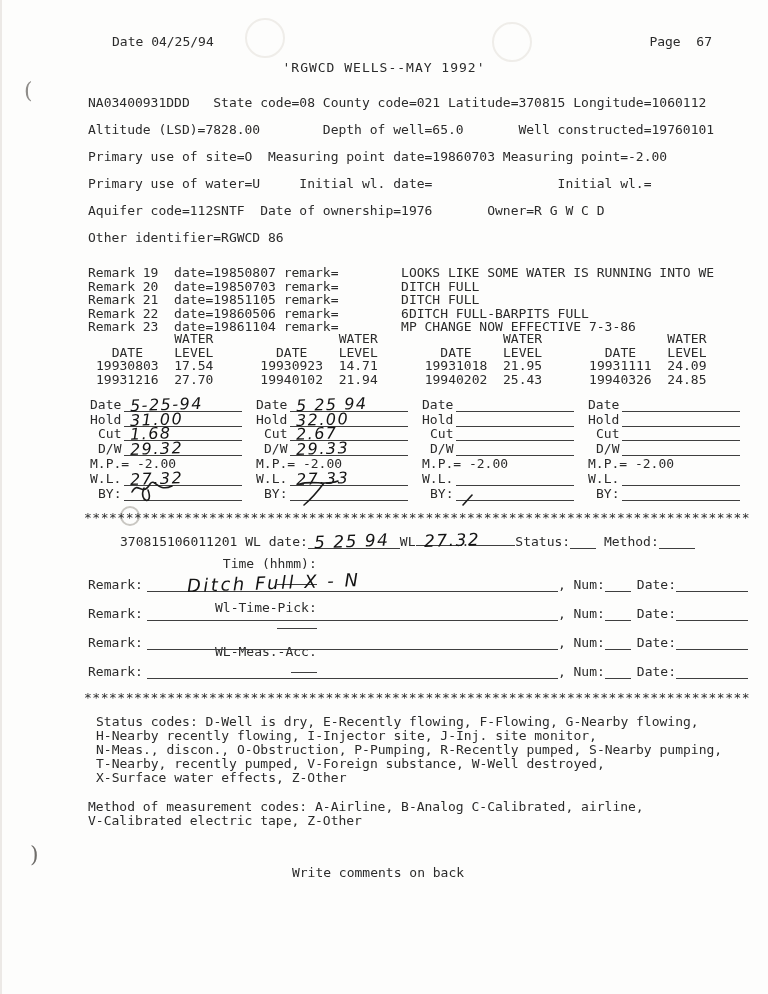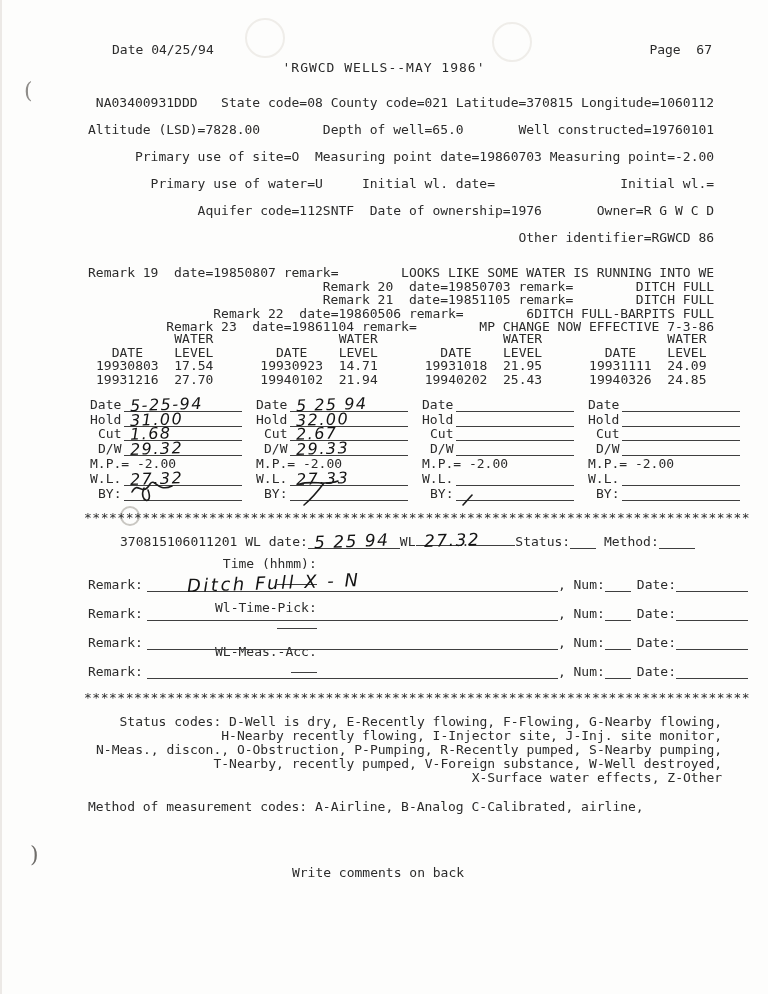--- a/index.html
+++ b/index.html
@@ -1,23 +1,23 @@
 <!DOCTYPE html>
 <html><head>
 <meta charset="utf-8">
 <style>
   html,body{margin:0;padding:0;background:#ffffff;}
   .page{position:relative;width:768px;height:994px;background:#fdfdfc;overflow:hidden;
         font-family:"DejaVu Sans Mono","Liberation Mono",monospace;font-size:13px;color:#2b2b2b;}
   .abs{position:absolute;}
-  .pre{white-space:pre;text-align:right;}
+  .pre{white-space:pre;}
   .edge-shade{position:absolute;left:0;top:0;bottom:0;width:2px;background:#ece9e6;}
   .hole{position:absolute;border:2px solid #efede9;border-radius:50%;}
   .stray{position:absolute;color:#8f8d8a;font-family:"DejaVu Serif",serif;font-size:22px;}
-  .hdr{top:42px;left:112px;right:56px;display:flex;justify-content:space-between;}
+  .hdr{top:34px;left:112px;right:56px;display:flex;justify-content:space-between;}
   .title{top:60px;left:0;width:768px;text-align:center;letter-spacing:1px;}
   #site-info{top:89px;left:88px;line-height:27px;}
   #remark-log{top:251px;left:88px;line-height:13.6px;margin-top:15px;}
   #water-table{top:332px;left:96px;line-height:13.6px;}
   #cards{top:397px;left:90px;display:flex;gap:14px;justify-content:space-between;}
   .card{width:152px;}
   .card-row{display:flex;align-items:flex-end;height:14.8px;position:relative;}
   .card-row .lbl{white-space:pre;}
   .card-row.ind .lbl{padding-left:8px;}
   .ul{display:inline-block;border-bottom:1px solid #3f3f3f;height:13px;position:relative;vertical-align:baseline;}
@@ -53,21 +53,21 @@
   <div class="hole" style="left:492px;top:22px;width:36px;height:36px;"></div>
   <div class="hole" style="left:120px;top:506px;width:16px;height:16px;border-color:#c9c7c2;"></div>
   <div class="stray" style="left:24px;top:78px;">(</div>
   <div class="stray" style="left:30px;top:842px;color:#6f6d6a;">)</div>
 
   <div class="abs hdr">
     <span>Date 04/25/94</span>
     <span class="pre">Page  67</span>
   </div>
 
-  <div class="abs title">'RGWCD WELLS--MAY 1986'</div>
+  <div class="abs title">'RGWCD WELLS--MAY 1992'</div>
 
   <div class="abs pre" id="site-info"><div>NA03400931DDD   State code=08 County code=021 Latitude=370815 Longitude=1060112</div><div>Altitude (LSD)=7828.00        Depth of well=65.0       Well constructed=19760101</div><div>Primary use of site=O  Measuring point date=19860703 Measuring point=-2.00</div><div>Primary use of water=U     Initial wl. date=                Initial wl.=</div><div>Aquifer code=112SNTF  Date of ownership=1976       Owner=R G W C D</div><div>Other identifier=RGWCD 86</div></div>
 
   <div class="abs pre" id="remark-log"><div>Remark 19  date=19850807 remark=        LOOKS LIKE SOME WATER IS RUNNING INTO WE</div><div>Remark 20  date=19850703 remark=        DITCH FULL</div><div>Remark 21  date=19851105 remark=        DITCH FULL</div><div>Remark 22  date=19860506 remark=        6DITCH FULL-BARPITS FULL</div><div>Remark 23  date=19861104 remark=        MP CHANGE NOW EFFECTIVE 7-3-86</div></div>
 
   <div class="abs pre" id="water-table"><div>          WATER                WATER                WATER                WATER      </div><div>  DATE    LEVEL        DATE    LEVEL        DATE    LEVEL        DATE    LEVEL      </div><div>19930803  17.54      19930923  14.71      19931018  21.95      19931111  24.09      </div><div>19931216  27.70      19940102  21.94      19940202  25.43      19940326  24.85      </div></div>
 
   <div class="abs" id="cards">
       <div class="card">
         <div class="card-row">
@@ -289,16 +289,16 @@
         <span class="ul w26"></span>
         <span class="sp" style="margin-left: 6px;">Date:</span>
         <span class="ul" style="width: 72px;"></span>
       </div>
     </div>
 
   <div class="abs sep" style="top:690px;">********************************************************************************</div>
 
   <div class="abs pre" id="status-codes"><div>Status codes: D-Well is dry, E-Recently flowing, F-Flowing, G-Nearby flowing,</div><div>H-Nearby recently flowing, I-Injector site, J-Inj. site monitor,</div><div>N-Meas., discon., O-Obstruction, P-Pumping, R-Recently pumped, S-Nearby pumping,</div><div>T-Nearby, recently pumped, V-Foreign substance, W-Well destroyed,</div><div>X-Surface water effects, Z-Other</div></div>
 
-  <div class="abs pre" id="method-codes"><div>Method of measurement codes: A-Airline, B-Analog C-Calibrated, airline,</div></div>
+  <div class="abs pre" id="method-codes"><div>Method of measurement codes: A-Airline, B-Analog C-Calibrated, airline,</div><div>V-Calibrated electric tape, Z-Other</div></div>
 
   <div class="abs footer">Write comments on back</div>
 </div>
 
 </body></html>

